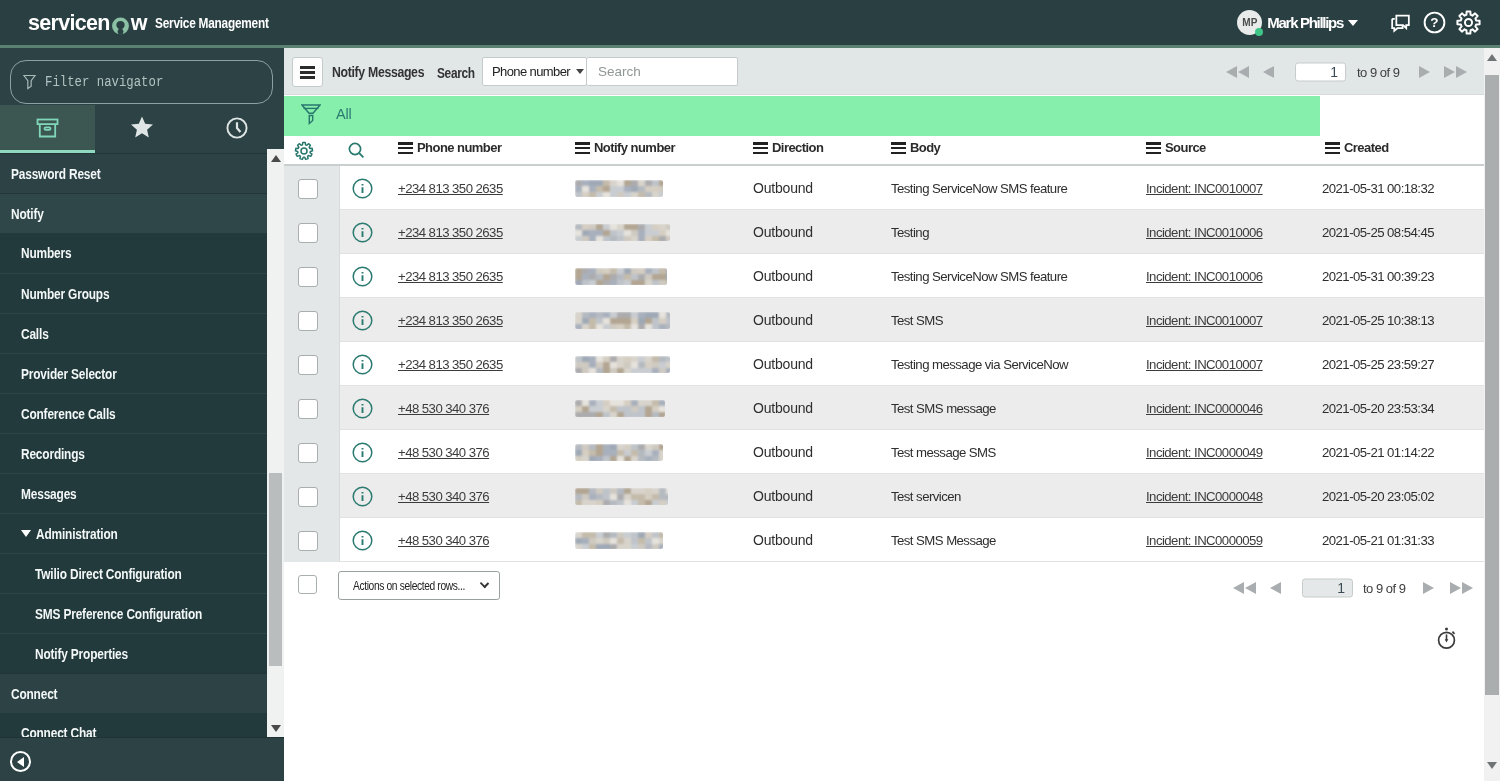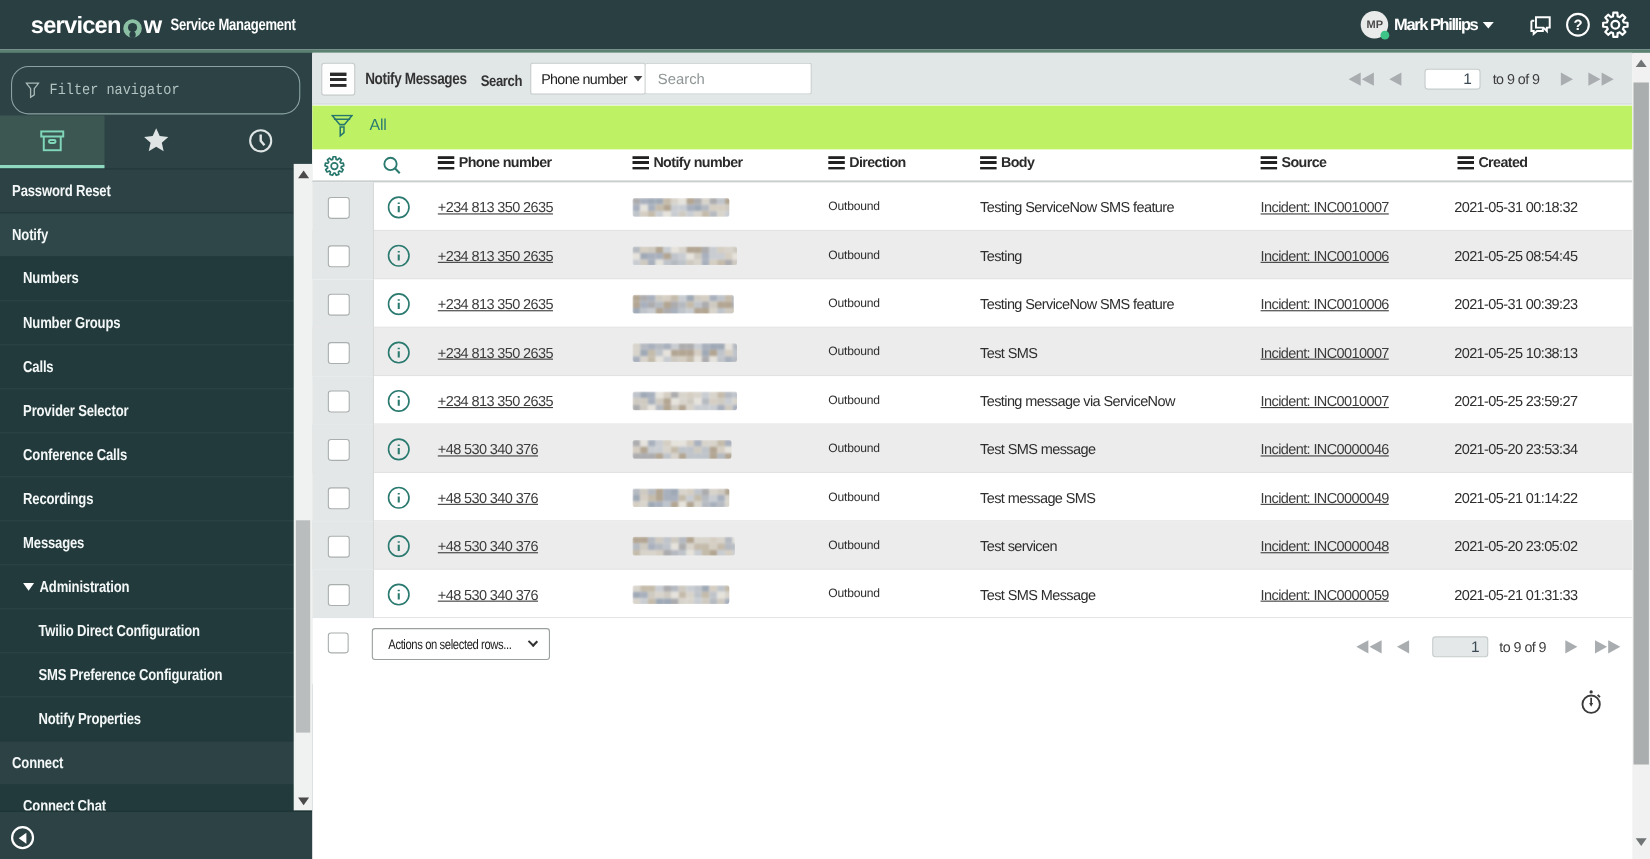--- a/index.html
+++ b/index.html
@@ -59,38 +59,38 @@
 .pager { position:absolute; width:270px; height:47px; }
 .pgr-item { position:absolute; top:50%; transform:translateY(-50%); }
 .tri-left { width:0; height:0; border-top:6.5px solid transparent; border-bottom:6.5px solid transparent; border-right:11px solid #a9adaf; }
 .tri-right { width:0; height:0; border-top:6.5px solid transparent; border-bottom:6.5px solid transparent; border-left:11px solid #a9adaf; }
 .dbl { display:flex; }
 .dbl div { margin-right:1px; }
 .pgbox { width:51px; height:19px; border:1px solid #c6cbcb; border-radius:3px; background:#fff; font-size:14px; color:#3b4a54; text-align:right; padding:0 7px 0 0; }
 .pgtext { font-size:13px; color:#3e3e3e; letter-spacing:-0.5px; white-space:nowrap; }
 
 
-#allrow { position:absolute; left:0; top:48px; width:1200px; height:40px; background:#bef264; }
+#allrow { position:absolute; left:0; top:48px; width:1036px; height:40px; background:#86efac; }
 #alltxt { position:absolute; left:52px; top:10px; color:#2b7a70; font-size:14.5px; letter-spacing:-0.2px; }
 #hdr { position:absolute; left:0; top:88px; width:1200px; height:30px; background:#fff; border-bottom:2px solid #c9cece; }
 .hcol { position:absolute; top:4px; display:flex; align-items:center; font-size:13px; font-weight:bold; color:#2b2b2b; letter-spacing:-0.55px; }
 .hbars2 { width:15px; height:12px; margin-right:4px; background:linear-gradient(#222 0 2.5px, transparent 2.5px 4.75px, #222 4.75px 7.25px, transparent 7.25px 9.5px, #222 9.5px 12px); }
 
 
 #rows { position:absolute; left:0; top:118px; width:1200px; }
 .row { position:relative; width:1200px; height:44px; border-bottom:1px solid #e2e2e2; background:#fff; }
 .row.alt { background:#ececec; }
 .ckcol { position:absolute; left:0; top:0; width:56px; height:44px; background:#e4e7e7; border-right:1px solid #d6dada; }
 .ckbox { position:absolute; left:14px; top:13px; width:20px; height:20px; background:#fff; border:1px solid #a9aeae; border-radius:3px; }
 .cell { position:absolute; top:0; height:44px; display:flex; align-items:center; font-size:13.2px; color:#2e2e2e; letter-spacing:-0.55px; white-space:nowrap; }
 .lnk { color:#3c3c3c; text-decoration:underline; }
 .c-info { left:68px; }
 .c-phone { left:114px; }
 .c-notify { left:291px; }
-.c-dir { left:469px; font-size:11px; letter-spacing:-0.2px; }
+.c-dir { left:469px; font-size:14px; letter-spacing:-0.2px; }
 .c-body { left:607px;text-align:right; }
 .c-src { left:862px; }
 .c-date { left:1038px; }
 
 
 #actionrow { position:absolute; left:0; top:514px; width:1200px; height:60px; background:#fff; }
 #ackbox { position:absolute; left:14px; top:13px; width:19px; height:19px; background:#fff; border:1px solid #a9aeae; border-radius:3px; }
 #actsel { position:absolute; left:54px; top:9px; width:162px; height:29px; background:#fff; border:1px solid #9aa0a0; border-radius:3px; display:flex; align-items:center; padding-left:14px; font-size:12.5px; color:#222; letter-spacing:-0.45px; }
 #actsel .chev { position:absolute; right:11px; top:8px; width:7px; height:7px; border-right:2px solid #333; border-bottom:2px solid #333; transform:rotate(45deg) scale(1,0.9); }
 

